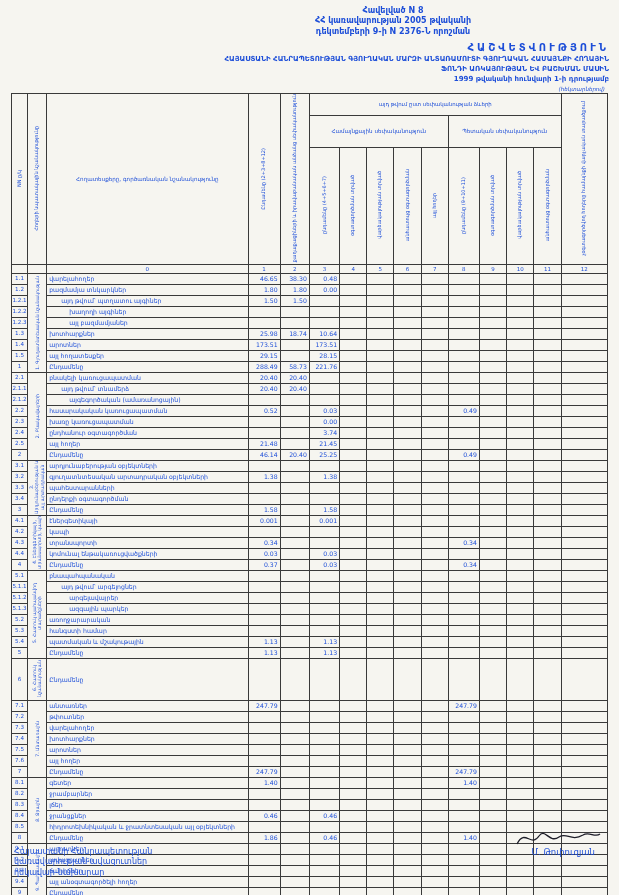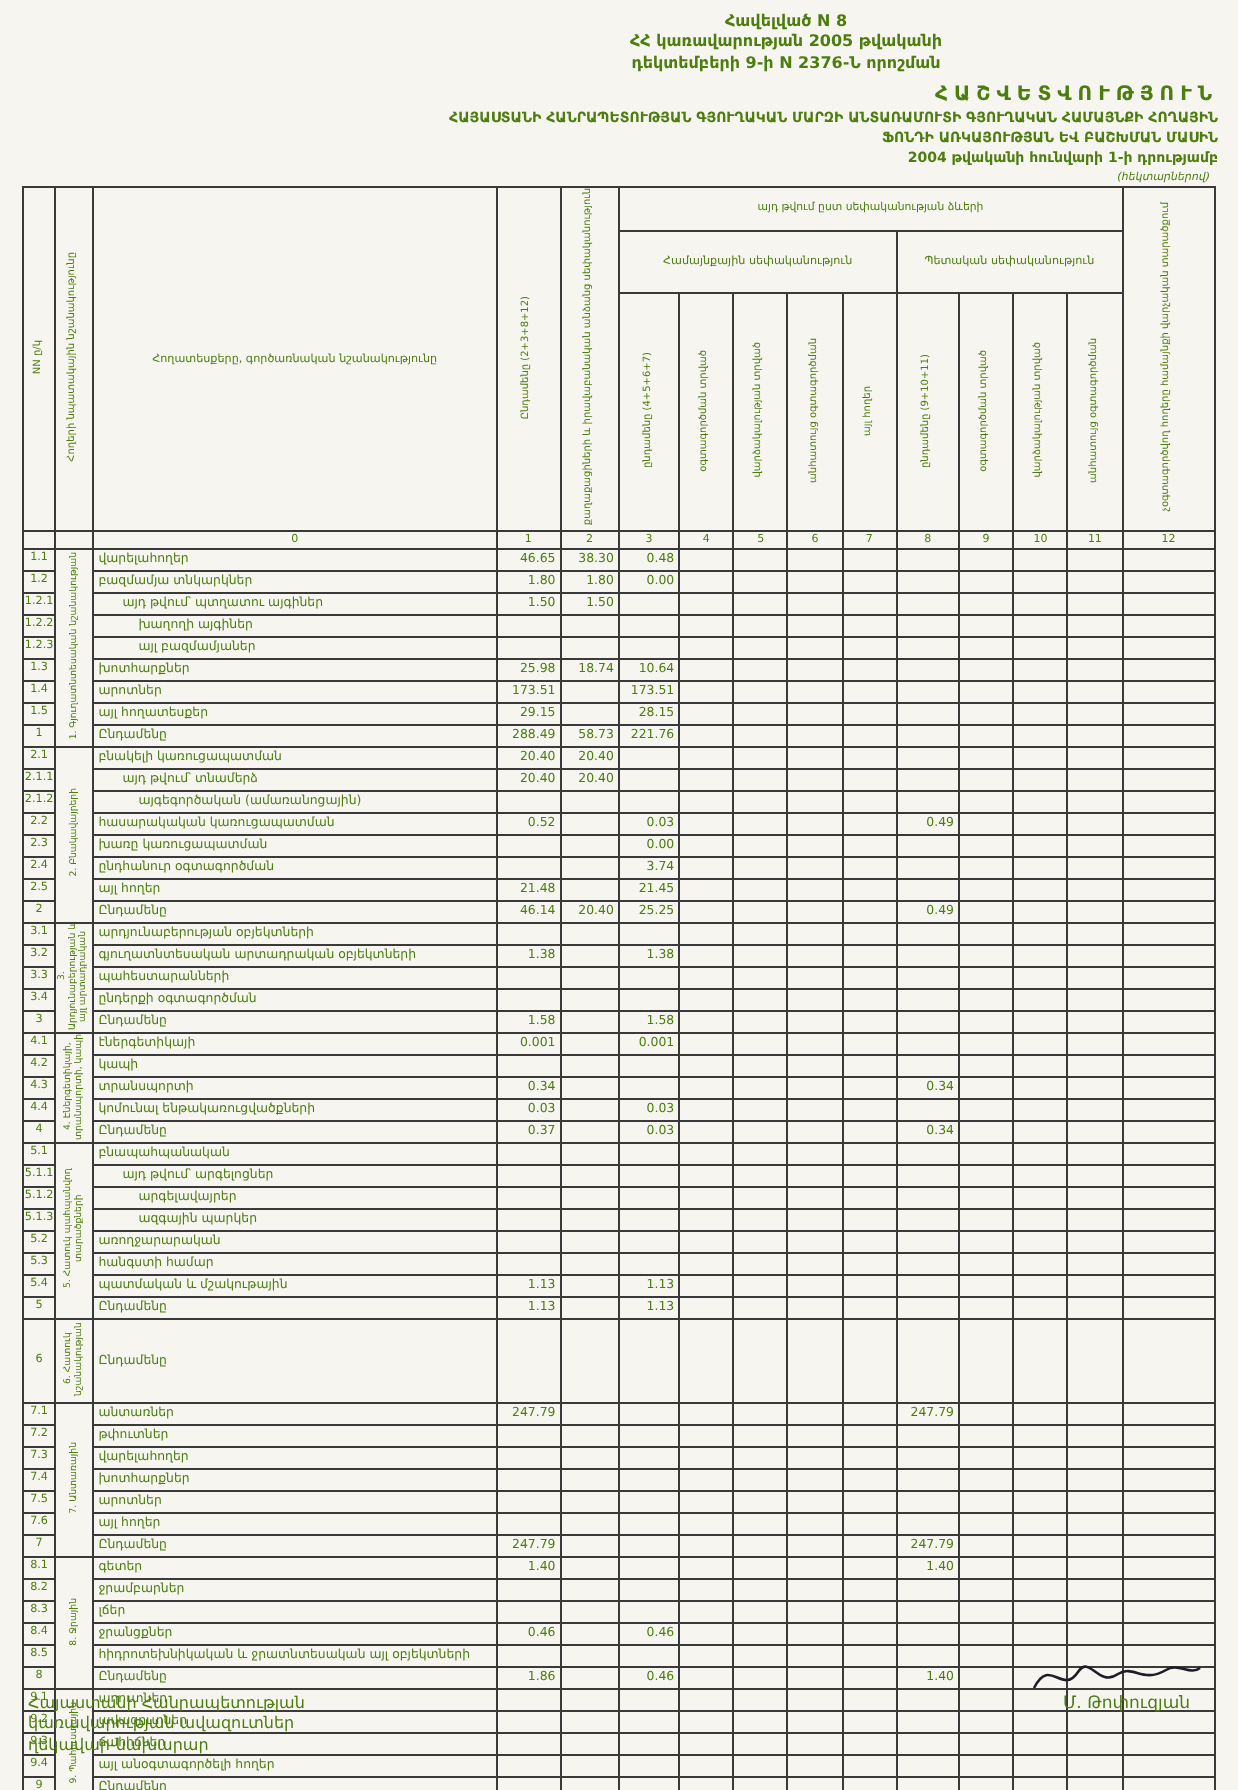--- a/index.html
+++ b/index.html
@@ -1,17 +1,17 @@
 <!DOCTYPE html>
 <html><head>
 <meta charset="utf-8">
 <style>
   *{box-sizing:border-box}
   html,body{margin:0;padding:0;background:#8e8e8e}
-  .page{width:619px;height:895px;margin:0 auto;background:#f6f5f0;font-family:"DejaVu Sans",sans-serif;color:#4d7c0f;position:relative;padding:6px 10px 0 11px;box-shadow:0 0 5px rgba(0,0,0,.45)}
+  .page{width:619px;height:895px;margin:0 auto;background:#f6f5f0;font-family:"DejaVu Sans",sans-serif;color:#1d4ed8;position:relative;padding:6px 10px 0 11px;box-shadow:0 0 5px rgba(0,0,0,.45)}
   .appendix{width:340px;margin:0 46px 0 auto;text-align:center;font-size:8px;font-weight:bold;line-height:1.3}
   .title{text-align:right}
   .title .h{font-size:10px;font-weight:bold;letter-spacing:3px;margin-top:5px}
   .title .l{font-size:7px;font-weight:bold;margin-top:2px}
   .title .d{font-size:7px;font-weight:bold;margin-top:2px}
   .units{text-align:right;font-size:5.5px;font-style:italic;margin:3px 4px 1px 0}
   table{border-collapse:collapse;table-layout:fixed;width:597px}
   th,td{border:1px solid #3a3a3a;padding:0 1px;overflow:hidden}
   th{font-weight:normal;font-size:5px;line-height:1.1;text-align:center;vertical-align:middle}
   .hr0{height:14px}.g0{font-size:5.4px}
@@ -42,21 +42,21 @@
   <div class="appendix">
     <div>Հավելված N 8</div>
     <div>ՀՀ կառավարության 2005 թվականի</div>
     <div>դեկտեմբերի 9-ի N 2376-Ն որոշման</div>
   </div>
 
   <div class="title">
     <div class="h">ՀԱՇՎԵՏՎՈՒԹՅՈՒՆ</div>
     <div class="l">ՀԱՅԱՍՏԱՆԻ ՀԱՆՐԱՊԵՏՈՒԹՅԱՆ ԳՅՈՒՂԱԿԱՆ ՄԱՐԶԻ ԱՆՏԱՌԱՄՈՒՏԻ ԳՅՈՒՂԱԿԱՆ ՀԱՄԱՅՆՔԻ ՀՈՂԱՅԻՆ</div>
     <div class="l">ՖՈՆԴԻ ԱՌԿԱՅՈՒԹՅԱՆ ԵՎ ԲԱՇԽՄԱՆ ՄԱՍԻՆ</div>
-    <div class="d">2004 թվականի հունվարի 1-ի դրությամբ</div>
+    <div class="d">1999 թվականի հունվարի 1-ի դրությամբ</div>
   </div>
 
   <div class="units">(հեկտարներով)</div>
 
   <table>
     <colgroup>
       <col style="width:16px">
         <col style="width:19px">
         <col style="width:200px">
       <col style="width:32px">

